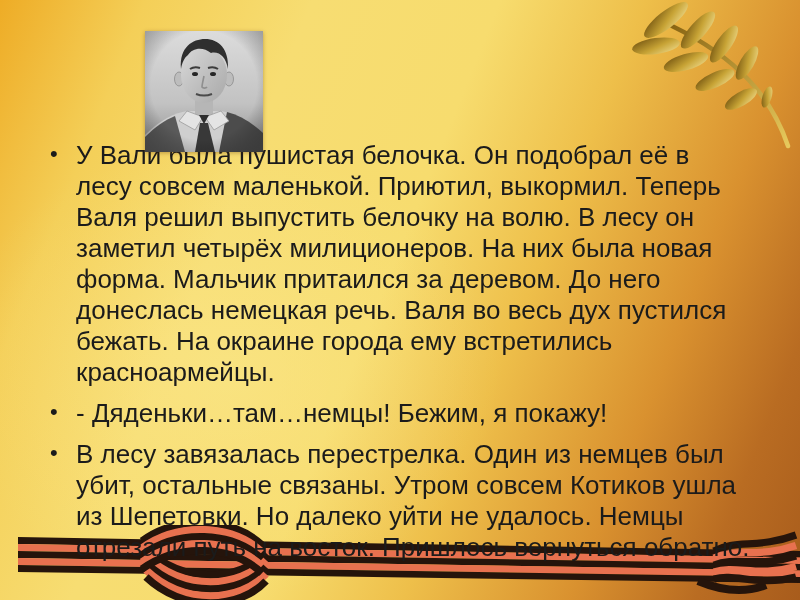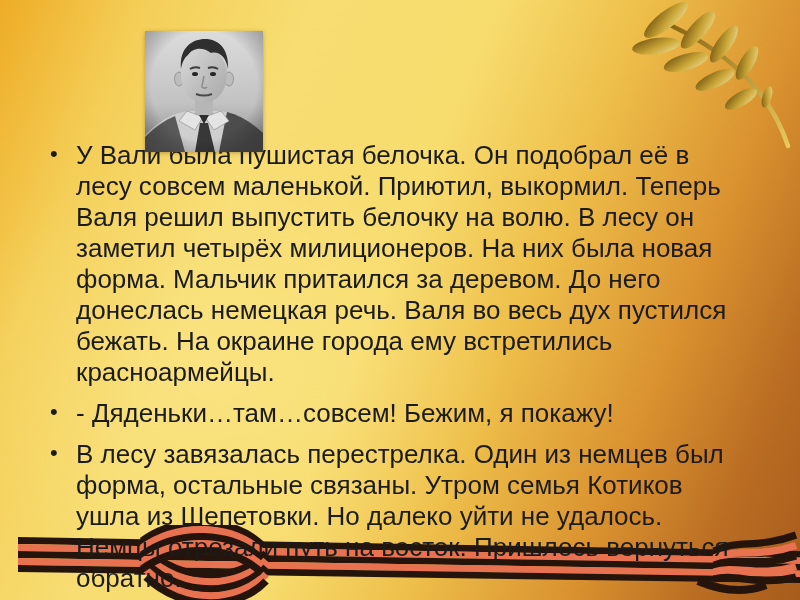--- a/index.html
+++ b/index.html
@@ -142,21 +142,21 @@
     </svg>
   </div>
 
   <ul class="content">
     <li>
       <span class="marker">•</span>
       <span>У Вали была пушистая белочка. Он подобрал её в лесу совсем маленькой. Приютил, выкормил. Теперь Валя решил выпустить белочку на волю. В лесу он заметил четырёх милиционеров. На них была новая форма. Мальчик притаился за деревом. До него донеслась немецкая речь. Валя во весь дух пустился бежать. На окраине города ему встретились красноармейцы.</span>
     </li>
     <li>
       <span class="marker">•</span>
-      <span>- Дяденьки…там…совсем! Бежим, я покажу!</span>
+      <span>- Дяденьки…там…немцы! Бежим, я покажу!</span>
     </li>
     <li>
       <span class="marker">•</span>
-      <span>В лесу завязалась перестрелка. Один из немцев был форма, остальные связаны. Утром семья Котиков ушла из Шепетовки. Но далеко уйти не удалось. Немцы отрезали путь на восток. Пришлось вернуться обратно.</span>
+      <span>В лесу завязалась перестрелка. Один из немцев был убит, остальные связаны. Утром совсем Котиков ушла из Шепетовки. Но далеко уйти не удалось. Немцы отрезали путь на восток. Пришлось вернуться обратно.</span>
     </li>
   </ul>
 
 </div>
 
 </body></html>

